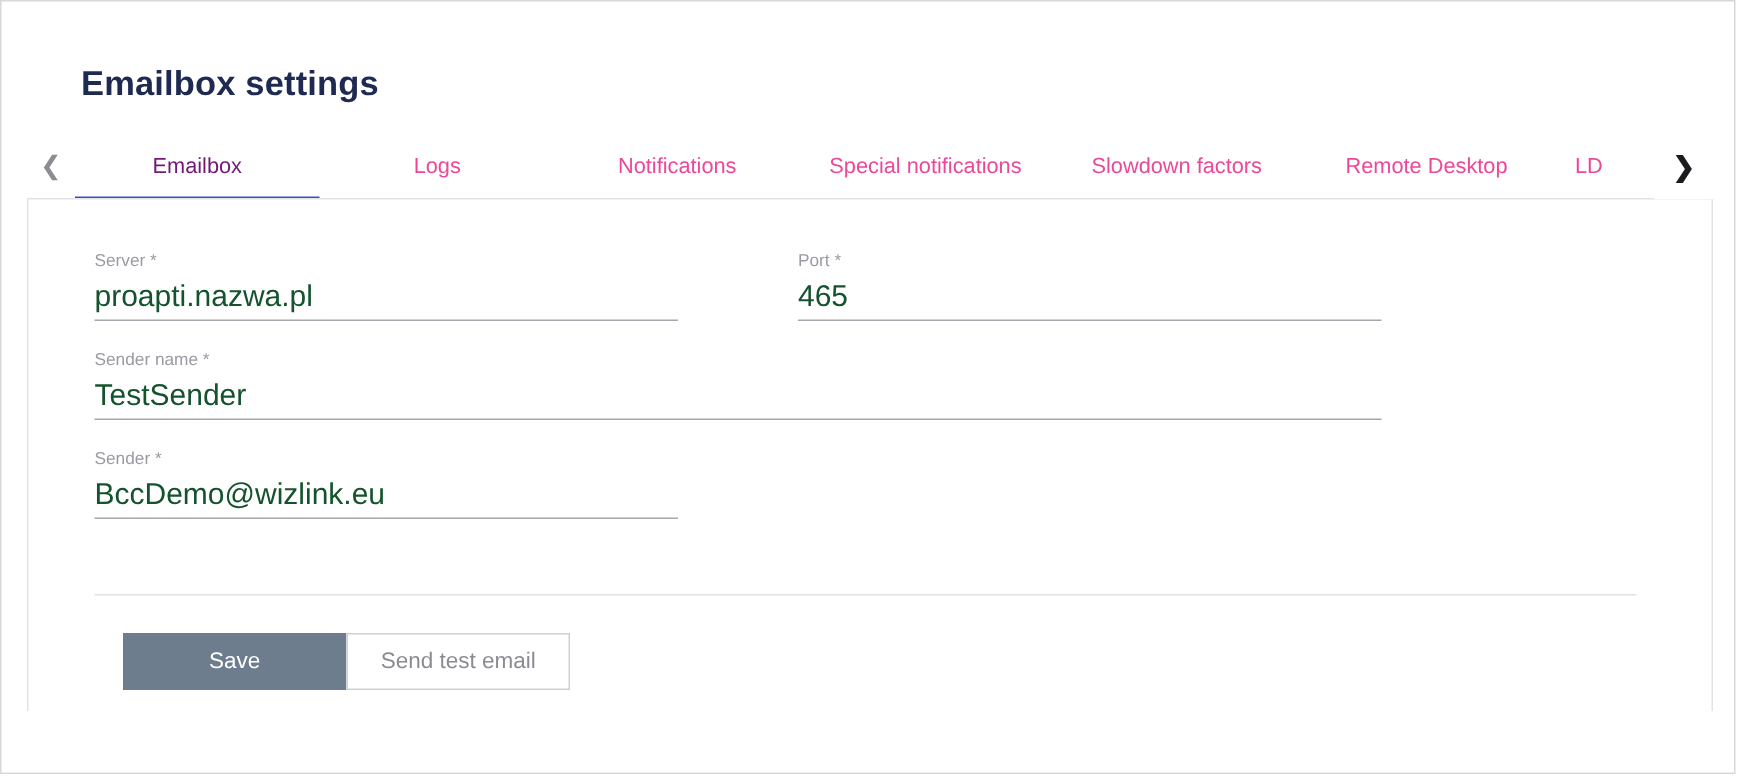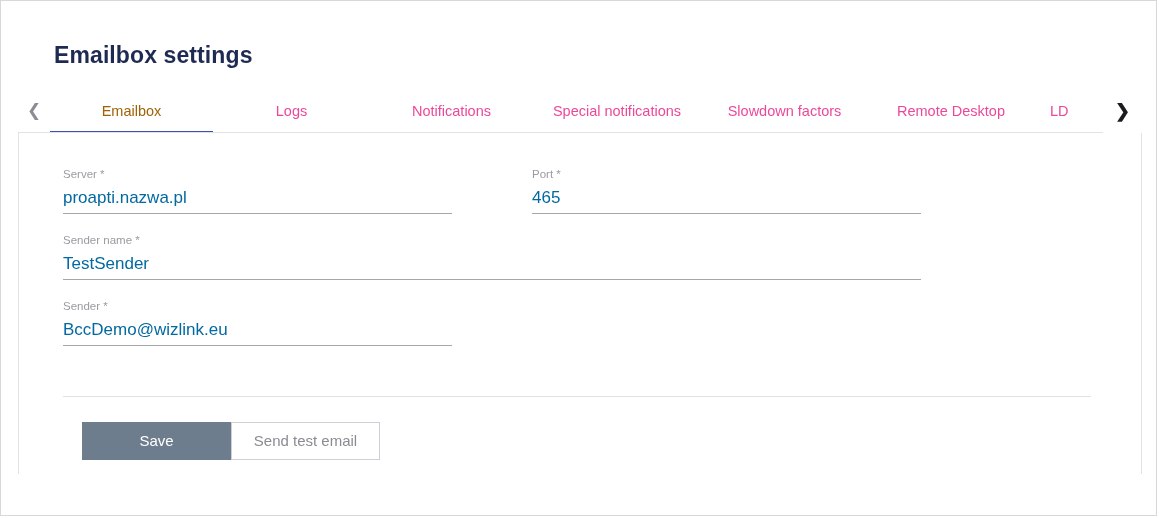--- a/index.html
+++ b/index.html
@@ -72,21 +72,21 @@
     flex: 0 0 auto;
     height: 44px;
     line-height: 44px;
     font-size: 14.5px;
     color: #ec4899;
     text-align: center;
     white-space: nowrap;
     box-sizing: border-box;
   }
   .tab-item.active {
-    color: #a16207;
+    color: #701a75;
     position: relative;
   }
   .tab-item.active::after {
     content: "";
     position: absolute;
     left: 0;
     right: 0;
     bottom: -1px;
     height: 3px;
     background: #3c4fb8;
@@ -157,22 +157,22 @@
     color: #9a9aa2;
     line-height: 13px;
     white-space: nowrap;
   }
   .field-value-line {
     margin-top: 6px;
     height: 26px;
     border-bottom: 1px solid #a6a6ad;
   }
   .field-value {
-    font-size: 17px;
-    color: #0369a1;
+    font-size: 20px;
+    color: #14532d;
     line-height: 22px;
     white-space: nowrap;
     overflow: hidden;
   }
   .field-value.masked {
     font-size: 13px;
     letter-spacing: 1.2px;
     color: #2a3550;
     line-height: 24px;
   }

